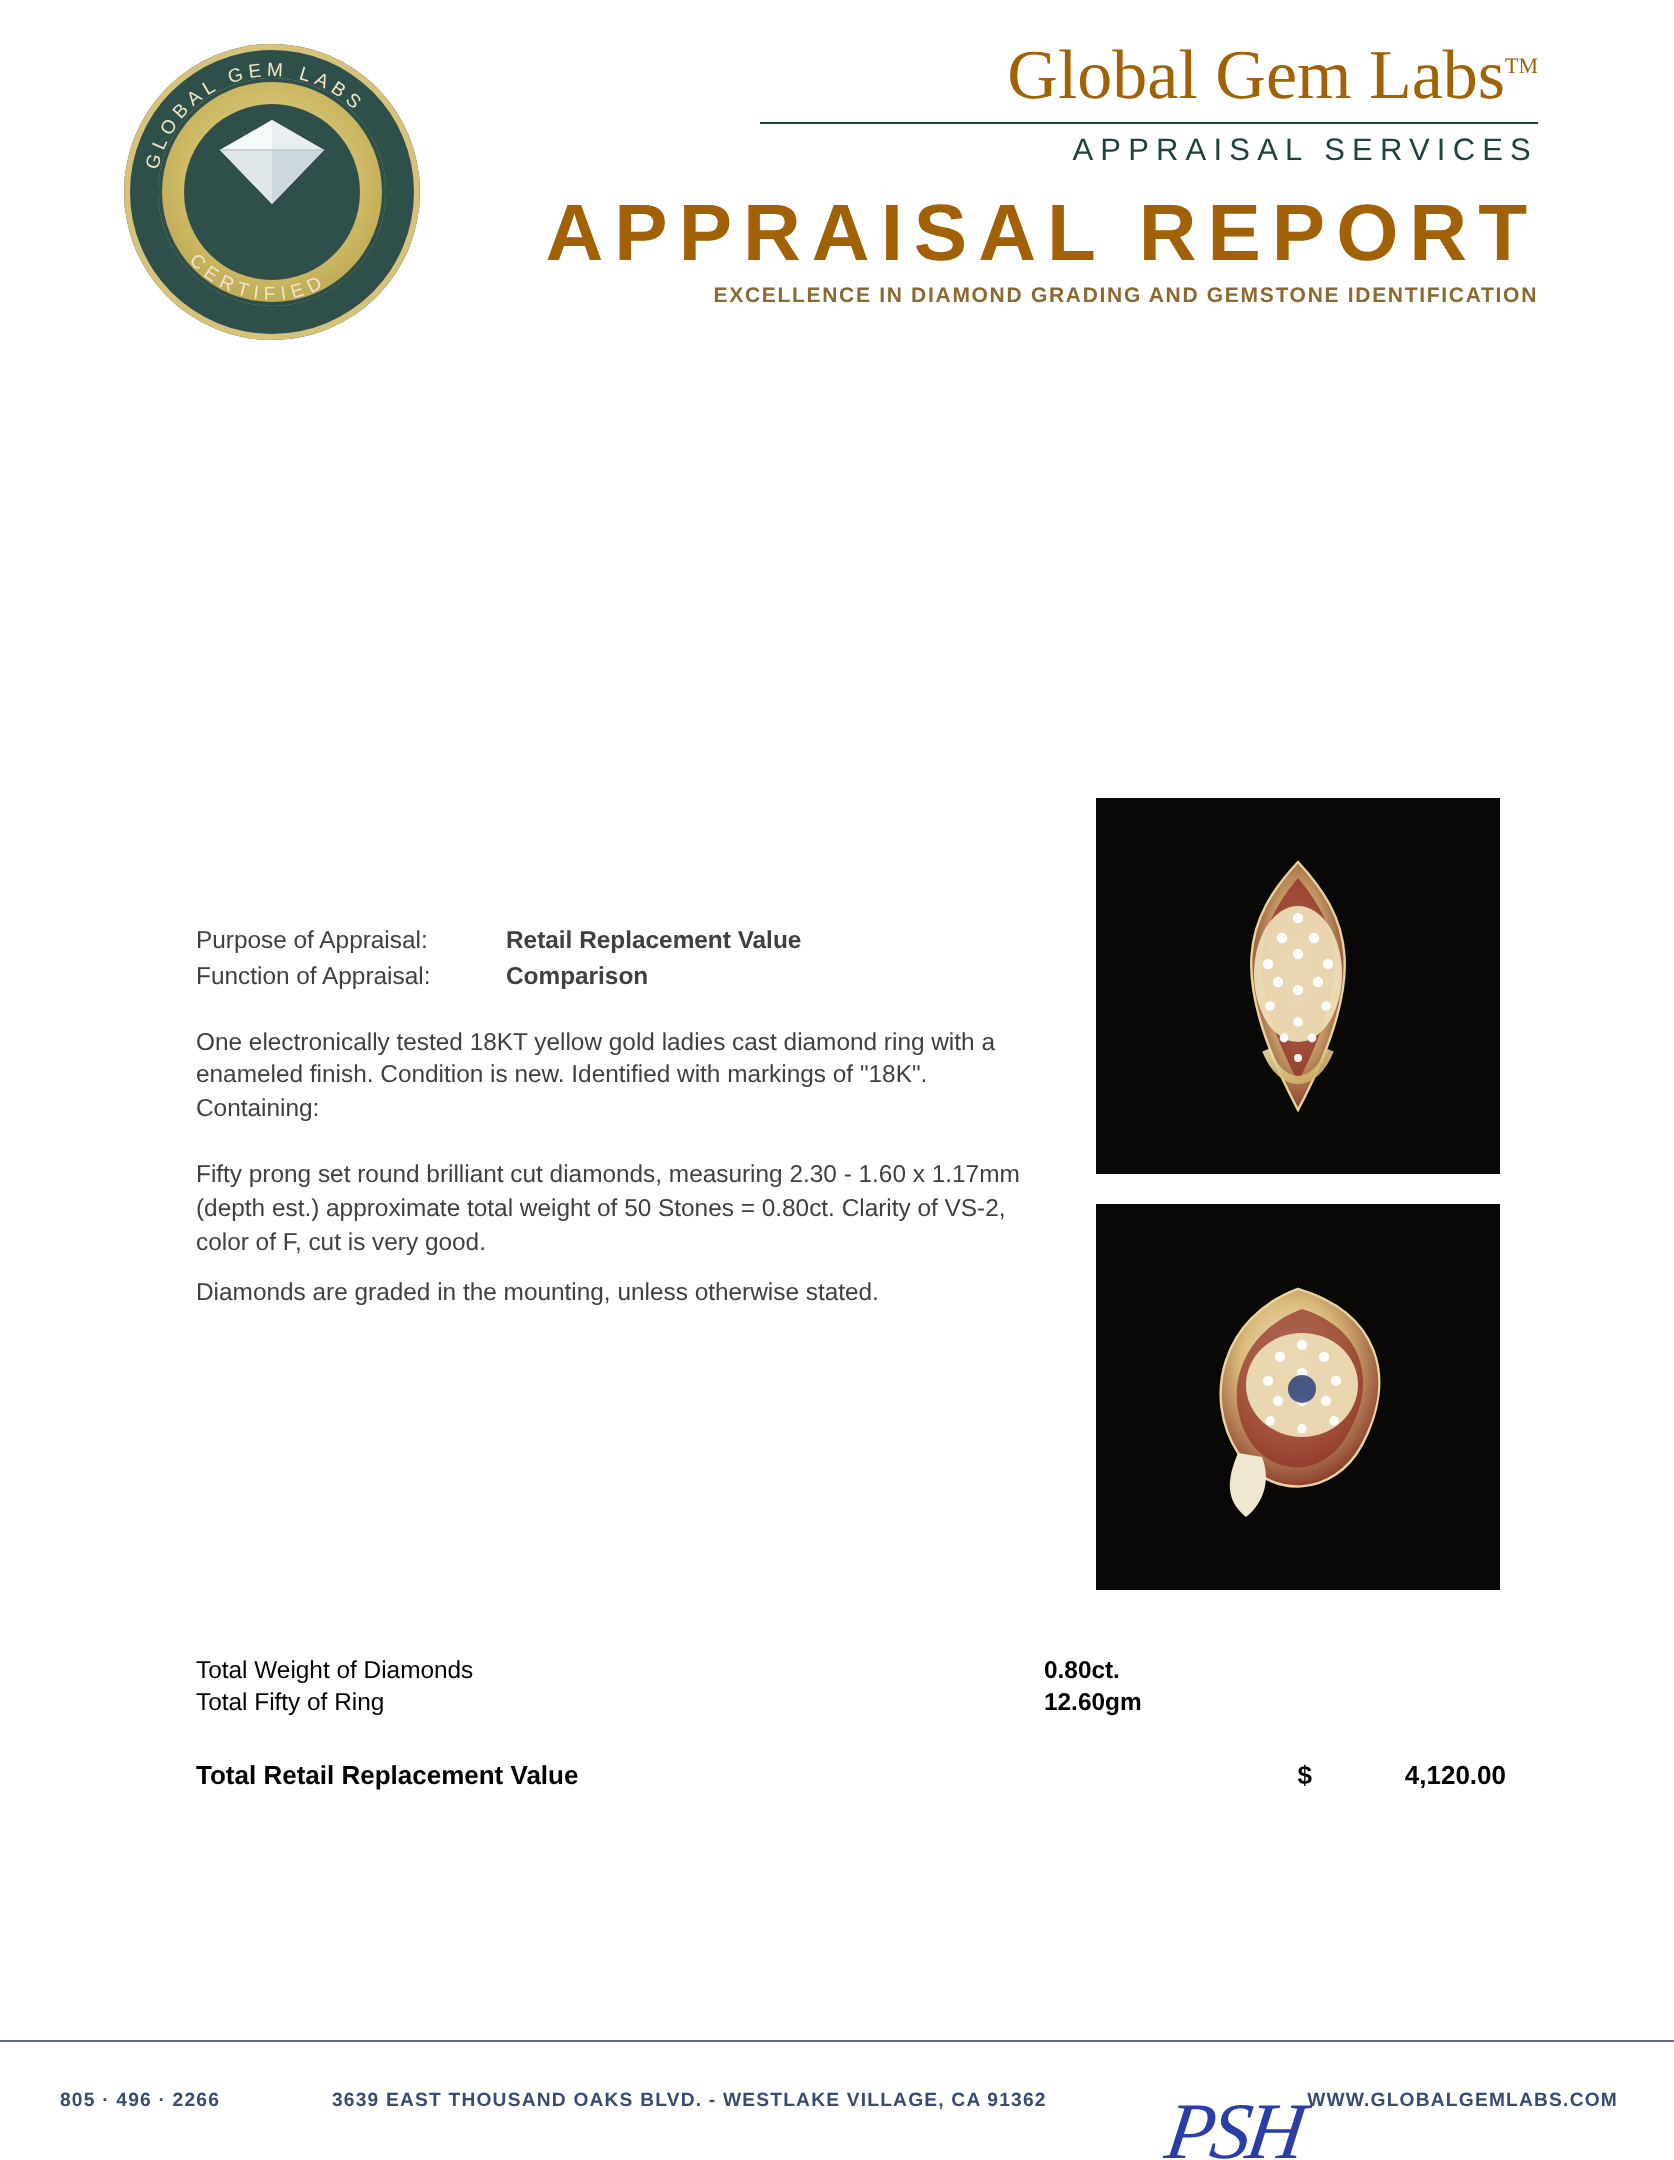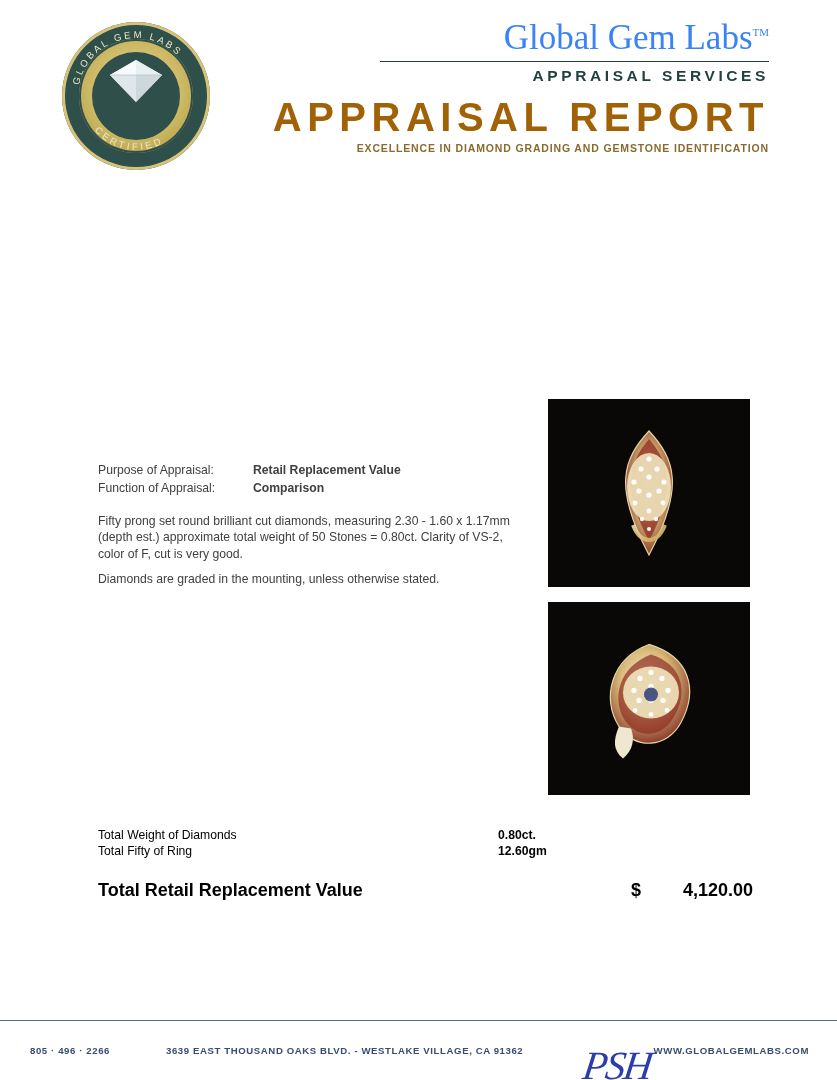--- a/index.html
+++ b/index.html
@@ -69,42 +69,41 @@
 
   .title-block {
     position: absolute;
     left: 215px;
     top: 20px;
     right: 68px;
   }
   .brand-name {
     font-family: "Liberation Serif", serif;
     font-size: 35px;
-    color: #3b82f6;
+    color: #a16207;
     text-align: right;
     letter-spacing: 0px;
     line-height: 1;
     position: relative;
   }
   .brand-tm {
     font-size: 11px;
     vertical-align: super;
     letter-spacing: 0;
   }
   .brand-rule {
     border-bottom: 1px solid #20423f;
     margin: 6px 0 5px 165px;
   }
   .brand-sub {
     text-align: right;
     font-size: 15.5px;
     letter-spacing: 3.6px;
     color: #20423f;
     font-family: "Liberation Sans", sans-serif;
-    font-weight: bold;
   }
   .report-title {
     margin-top: 12px;
     text-align: right;
     font-size: 40px;
     font-weight: bold;
     letter-spacing: 5.5px;
     color: #a16207;
     font-family: "Liberation Sans", sans-serif;
     line-height: 1;
@@ -180,29 +179,30 @@
     position: absolute;
     left: 98px;
     top: 648px;
     width: 655px;
     font-size: 12.2px;
   }
   .total-row {
     display: flex;
     align-items: baseline;
     margin-bottom: 2px;
+    gap: 24px;
   }
   .total-label { width: 400px; }
   .total-value { font-weight: bold; }
   .grand {
     margin-top: 22px;
     display: flex;
     align-items: flex-start;
     font-weight: bold;
-    font-size: 18px;
+    font-size: 13px;
   }
   .grand-label { width: 565px; }
   .grand-dollar { width: 55px; }
 
   
   .sig-area {
     position: absolute;
     left: 477px;
     top: 860px;
     width: 280px;
@@ -294,20 +294,21 @@
   <div class="left-col">
     <div class="kv-row">
       <div class="kv-key">Purpose of Appraisal:</div>
       <div class="kv-val">Retail Replacement Value</div>
     </div>
     <div class="kv-row">
       <div class="kv-key">Function of Appraisal:</div>
       <div class="kv-val">Comparison</div>
     </div>
 
+    <div class="para">One electronically tested 18KT yellow gold ladies cast diamond ring with a enameled finish. Condition is new.  Identified with markings of "18K".  Containing:</div>
     <div class="para">Fifty prong set round brilliant cut diamonds, measuring 2.30 - 1.60 x 1.17mm (depth est.) approximate total weight of 50 Stones = 0.80ct. Clarity of VS-2, color of F, cut is very good.</div>
     <div class="para-tight">Diamonds are graded in the mounting, unless otherwise stated.</div>
   </div>
 
   <div class="photo photo1">
     <svg class="ring-a" viewBox="0 0 92 128">
       <defs>
         <radialGradient id="gA" cx="50%" cy="45%" r="62%">
           <stop offset="0%" stop-color="#f6efd8"></stop>
           <stop offset="45%" stop-color="#d8b978"></stop>

